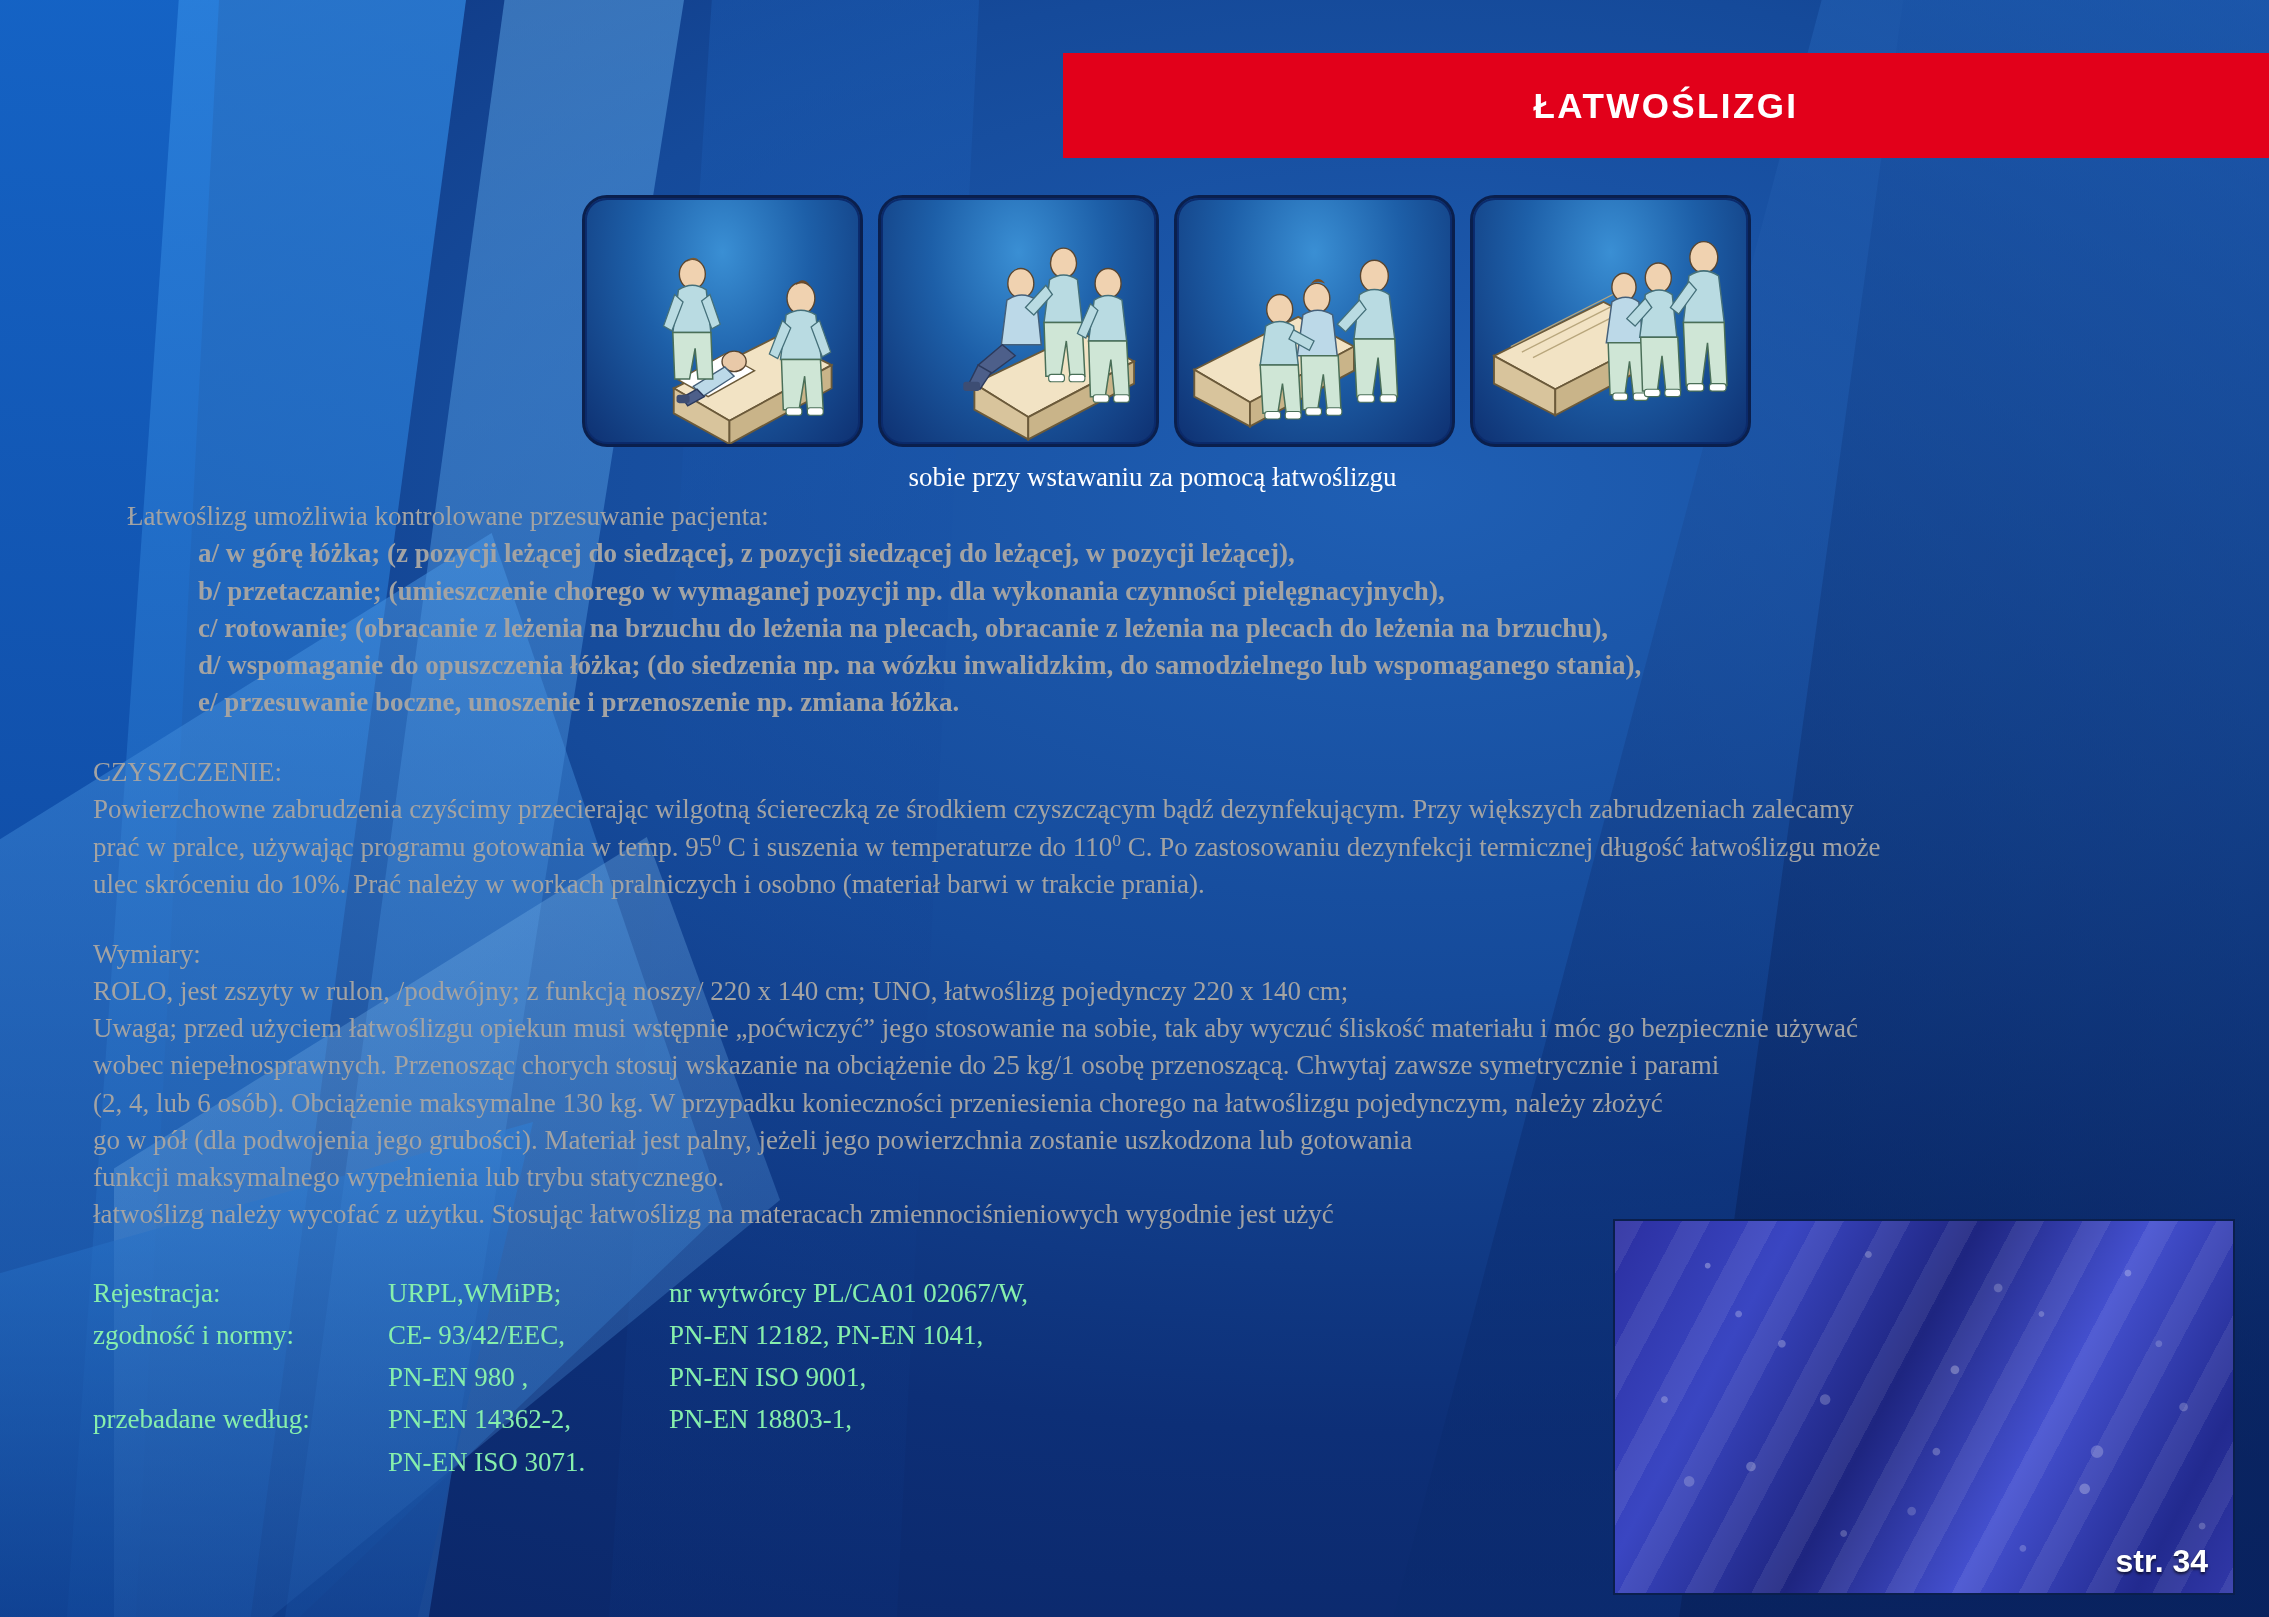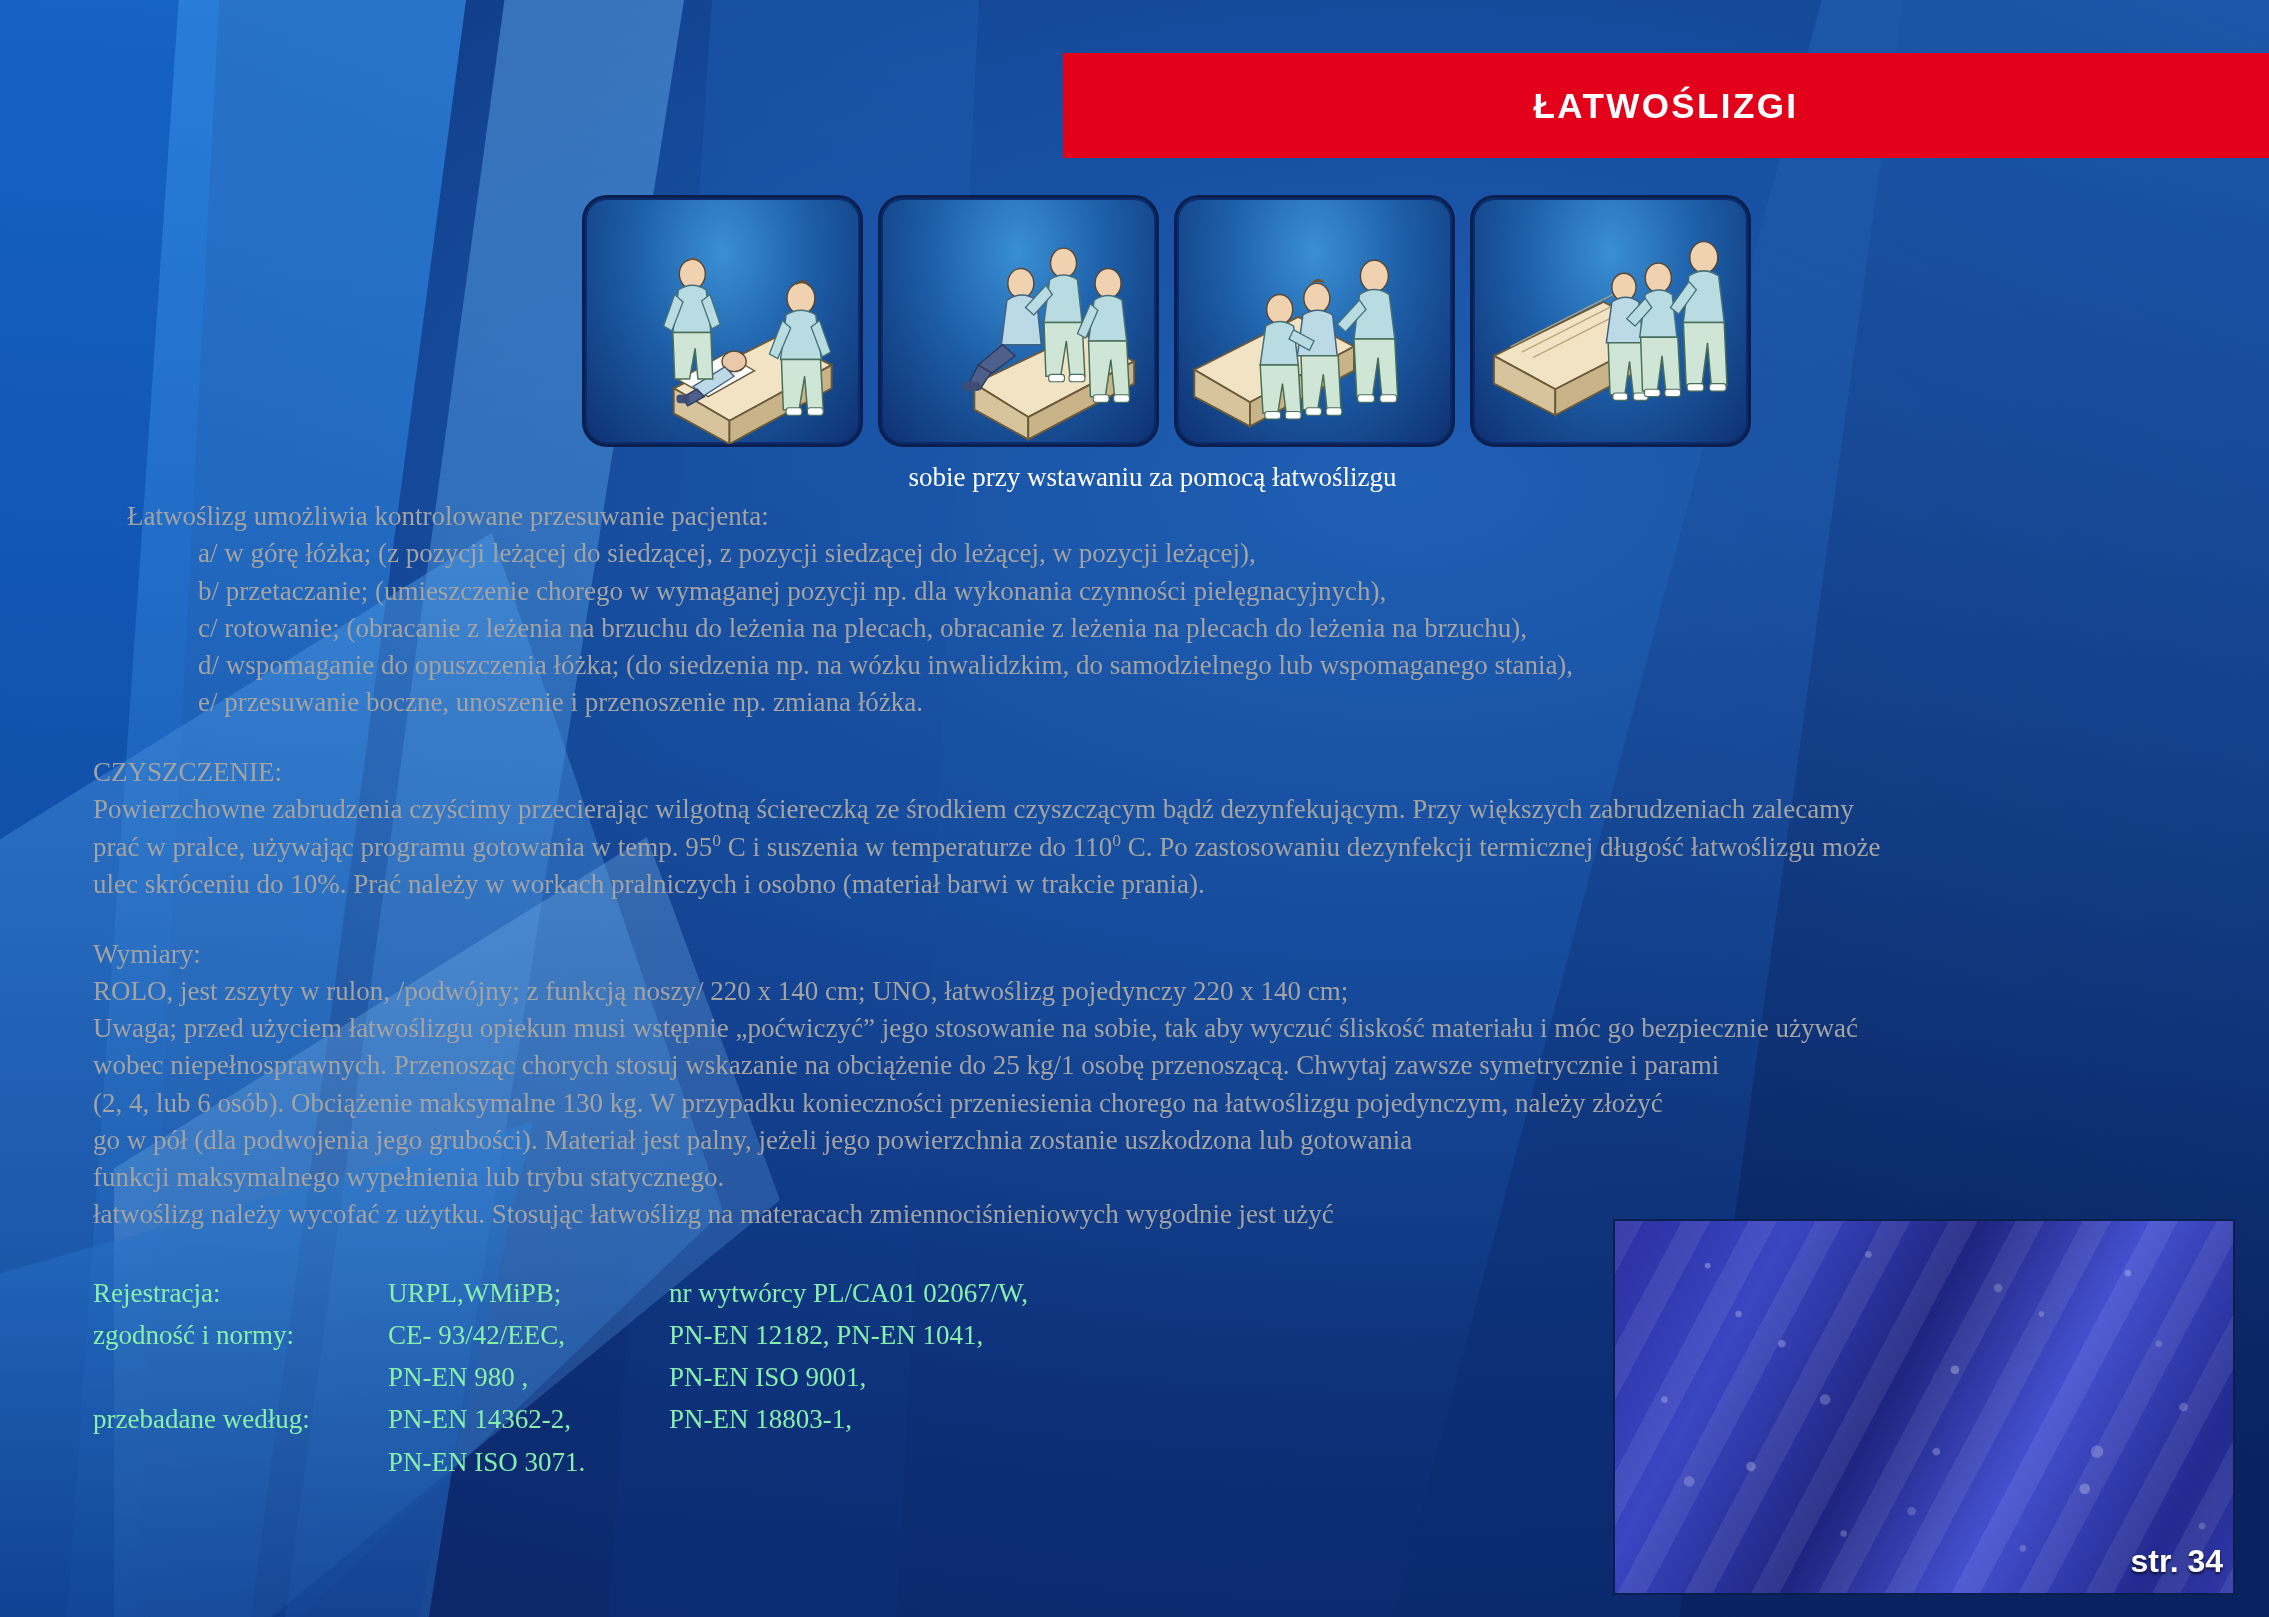--- a/index.html
+++ b/index.html
@@ -94,21 +94,21 @@
   
   .body-text {
     position: absolute;
     left: 93px; top: 498px;
     width: 2092px;
     color: #a3a3a3;
     font-size: 27px;
     line-height: 1.38;
   }
   .indent-1 { padding-left: 34px; }
-  .indent-2 { padding-left: 105px; }
+  .indent-2 { padding-left: 105px; font-weight: bold; }
   .sec-gap { height: 32px; }
   sup { font-size: 0.65em; vertical-align: super; }
 
   
   .reg {
     position: absolute;
     left: 93px; top: 1274px;
     color: #86efac;
     font-size: 27px;
     line-height: 1.42;
@@ -154,21 +154,21 @@
       radial-gradient(circle at 8%  48%, rgba(255,255,255,.24) 0 2.9px, transparent 3.8px),
       radial-gradient(circle at 22% 66%, rgba(255,255,255,.26) 0 4.3px, transparent 5.2px),
       radial-gradient(circle at 37% 84%, rgba(255,255,255,.22) 0 2.9px, transparent 3.8px),
       radial-gradient(circle at 52% 62%, rgba(255,255,255,.24) 0 3.3px, transparent 4.3px),
       radial-gradient(circle at 66% 88%, rgba(255,255,255,.2) 0 2.9px, transparent 3.8px),
       radial-gradient(circle at 76% 72%, rgba(255,255,255,.26) 0 4.8px, transparent 5.7px),
       radial-gradient(circle at 95% 82%, rgba(255,255,255,.2) 0 2.9px, transparent 3.8px);
   }
   .page-num {
     position: absolute;
-    right: 10px; bottom: 13.3px;
+    right: 25px; bottom: 13.3px;
     color: #ffffff;
     font-family: "Liberation Sans", sans-serif;
     font-weight: bold;
     font-size: 32px;
     text-shadow: 0 1.9px 2.9px rgba(0,0,0,.7);
   }
 </style>
 </head>
 <body>
 

